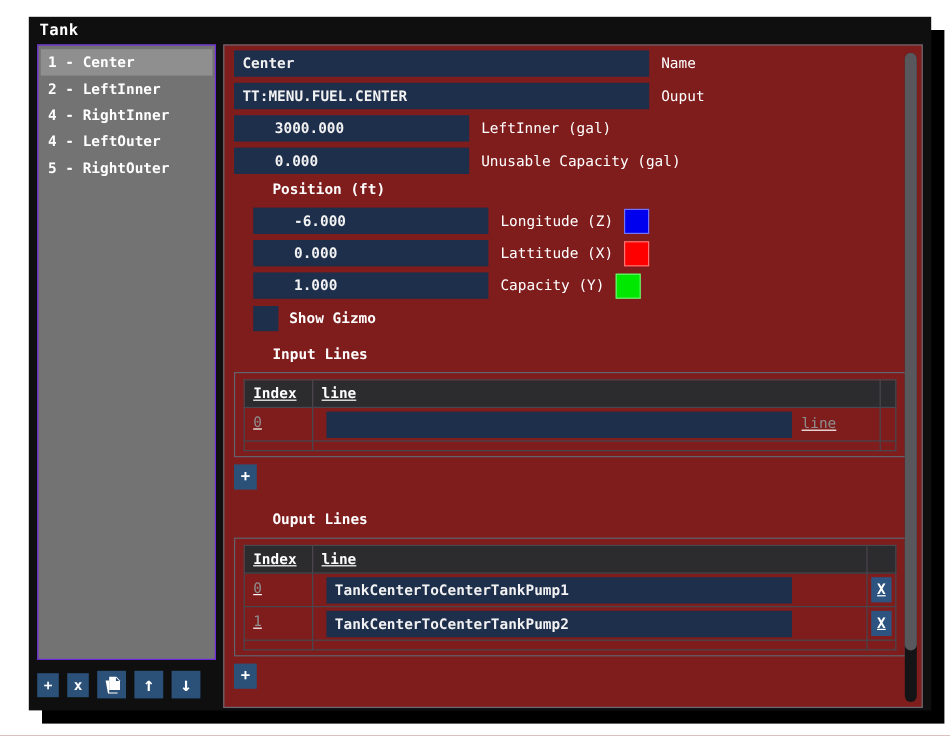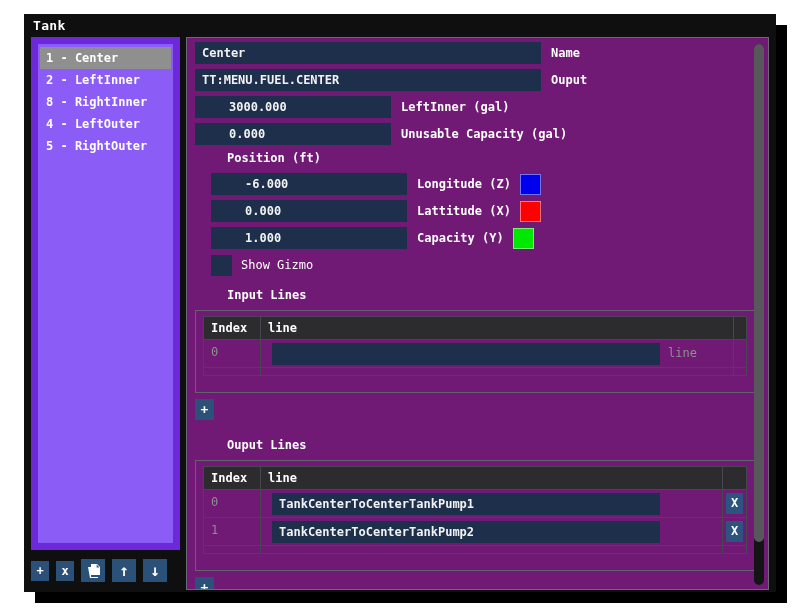--- a/index.html
+++ b/index.html
@@ -20,62 +20,62 @@
     overflow:hidden;
   }
   .titlebar { height:23px; display:flex; align-items:center; padding-left:9px; }
   .titlebar .title { font-weight:700; font-size:13px; color:#ffffff; letter-spacing:0.3px; }
 
   .content { display:flex; gap:6px; padding:0 7px; height:553px; }
 
   
   .sidebar-col { width:149px; display:flex; flex-direction:column; }
   .listbox {
-    height:513px; border:7px solid #6d28d9; background:#8b5cf6; padding:3px 2px;
+    height:513px; border:1px solid #6d28d9; background:#737373; padding:3px 2px;
     overflow:hidden;
   }
   .list-item {
     height:22px; line-height:22px; padding-left:6px;
     color:#ffffff; font-weight:700; white-space:nowrap; cursor:default;
   }
   .list-item.selected { background:#8f8f8f; }
   .sidebar-buttons { margin-top:9px; display:flex; align-items:center; gap:7px; }
   .sbtn {
     background:#2b5179; color:#ffffff; border:none; cursor:pointer;
     display:flex; align-items:center; justify-content:center;
     font-family:inherit; font-weight:700;
   }
   .sbtn.small { width:18px; height:20px; font-size:12px; }
   .sbtn.big { width:24px; height:23px; font-size:16px; }
   .sbtn svg { display:block; }
 
   
   .main-panel {
     flex:1; border:1px solid #6a6a74; position:relative;
-    padding:4px 10px 0 8px; overflow:hidden; background:#701a75;
+    padding:4px 10px 0 8px; overflow:hidden; background:#7f1d1d;
   }
   .row { display:flex; align-items:center; height:22px; margin-bottom:5px; }
   .field {
     height:22px; background:#1e2f4c; border:none; color:#f2f2f2;
     font-family:inherit; font-size:12px; font-weight:700;
     padding:0 7px; outline:none;
   }
   .field::placeholder { color:#8f8f8f; font-weight:400; }
   .field.wide { width:346px; }
   .field.num { width:196px;padding-left:34px; }
-  .lbl { margin-left:10px; font-weight:700; white-space:nowrap; }
+  .lbl { margin-left:10px; font-weight:400; white-space:nowrap; }
   .section-lbl { font-weight:700; height:16px; line-height:16px; margin:2px 0 7px 0;padding-left:32px; }
   .indent { margin-left:16px; }
   .swatch { width:21px; height:21px; margin-left:9px; border:1px solid rgba(255,255,255,0.45); cursor:pointer; }
   .checkbox { width:21px; height:21px; background:#1e2f4c; cursor:pointer; }
-  .cb-lbl { margin-left:9px; font-weight:400; }
+  .cb-lbl { margin-left:9px; font-weight:700; }
   .row.cb-row { margin-top:2px; margin-bottom:11px; }
 
   
-  .table-box { border:1px solid #62626c; padding:5px 7px 16px 7px; width:560px; }
+  .table-box { border:1px solid #62626c; padding:5px 7px 4px 7px; width:560px;text-decoration:underline; }
   table { width:100%; border-collapse:collapse; }
   th, td { border:1px solid #47474f; }
   th {
     background:#2c2c2f; color:#ffffff; font-weight:700; text-align:left;
     height:23px; padding:0 0 0 7px; font-size:12px;
   }
   td { height:28px; padding:0; vertical-align:middle; }
   td.idx { color:#8f8f8f; font-weight:400; padding-left:7px; vertical-align:top; line-height:24px; }
   .col-idx { width:57px; }
   .col-act { width:24px; }
@@ -114,21 +114,21 @@
     <div class="titlebar">
       <span class="title">Tank</span>
     </div>
 
     <div class="content">
 
       <div class="sidebar-col">
         <div class="listbox">
           <div class="list-item selected">1 - Center</div>
           <div class="list-item">2 - LeftInner</div>
-          <div class="list-item">8 - RightInner</div>
+          <div class="list-item">4 - RightInner</div>
           <div class="list-item">4 - LeftOuter</div>
           <div class="list-item">5 - RightOuter</div>
         </div>
         <div class="sidebar-buttons">
           <button class="sbtn small">+</button>
           <button class="sbtn small">x</button>
           <button class="sbtn big">
             <span>
               <svg width="15" height="16" viewBox="0 0 15 16">
                 <path d="M5 1 h6 l3 3 v8 h-9 z" fill="#ffffff"></path>

